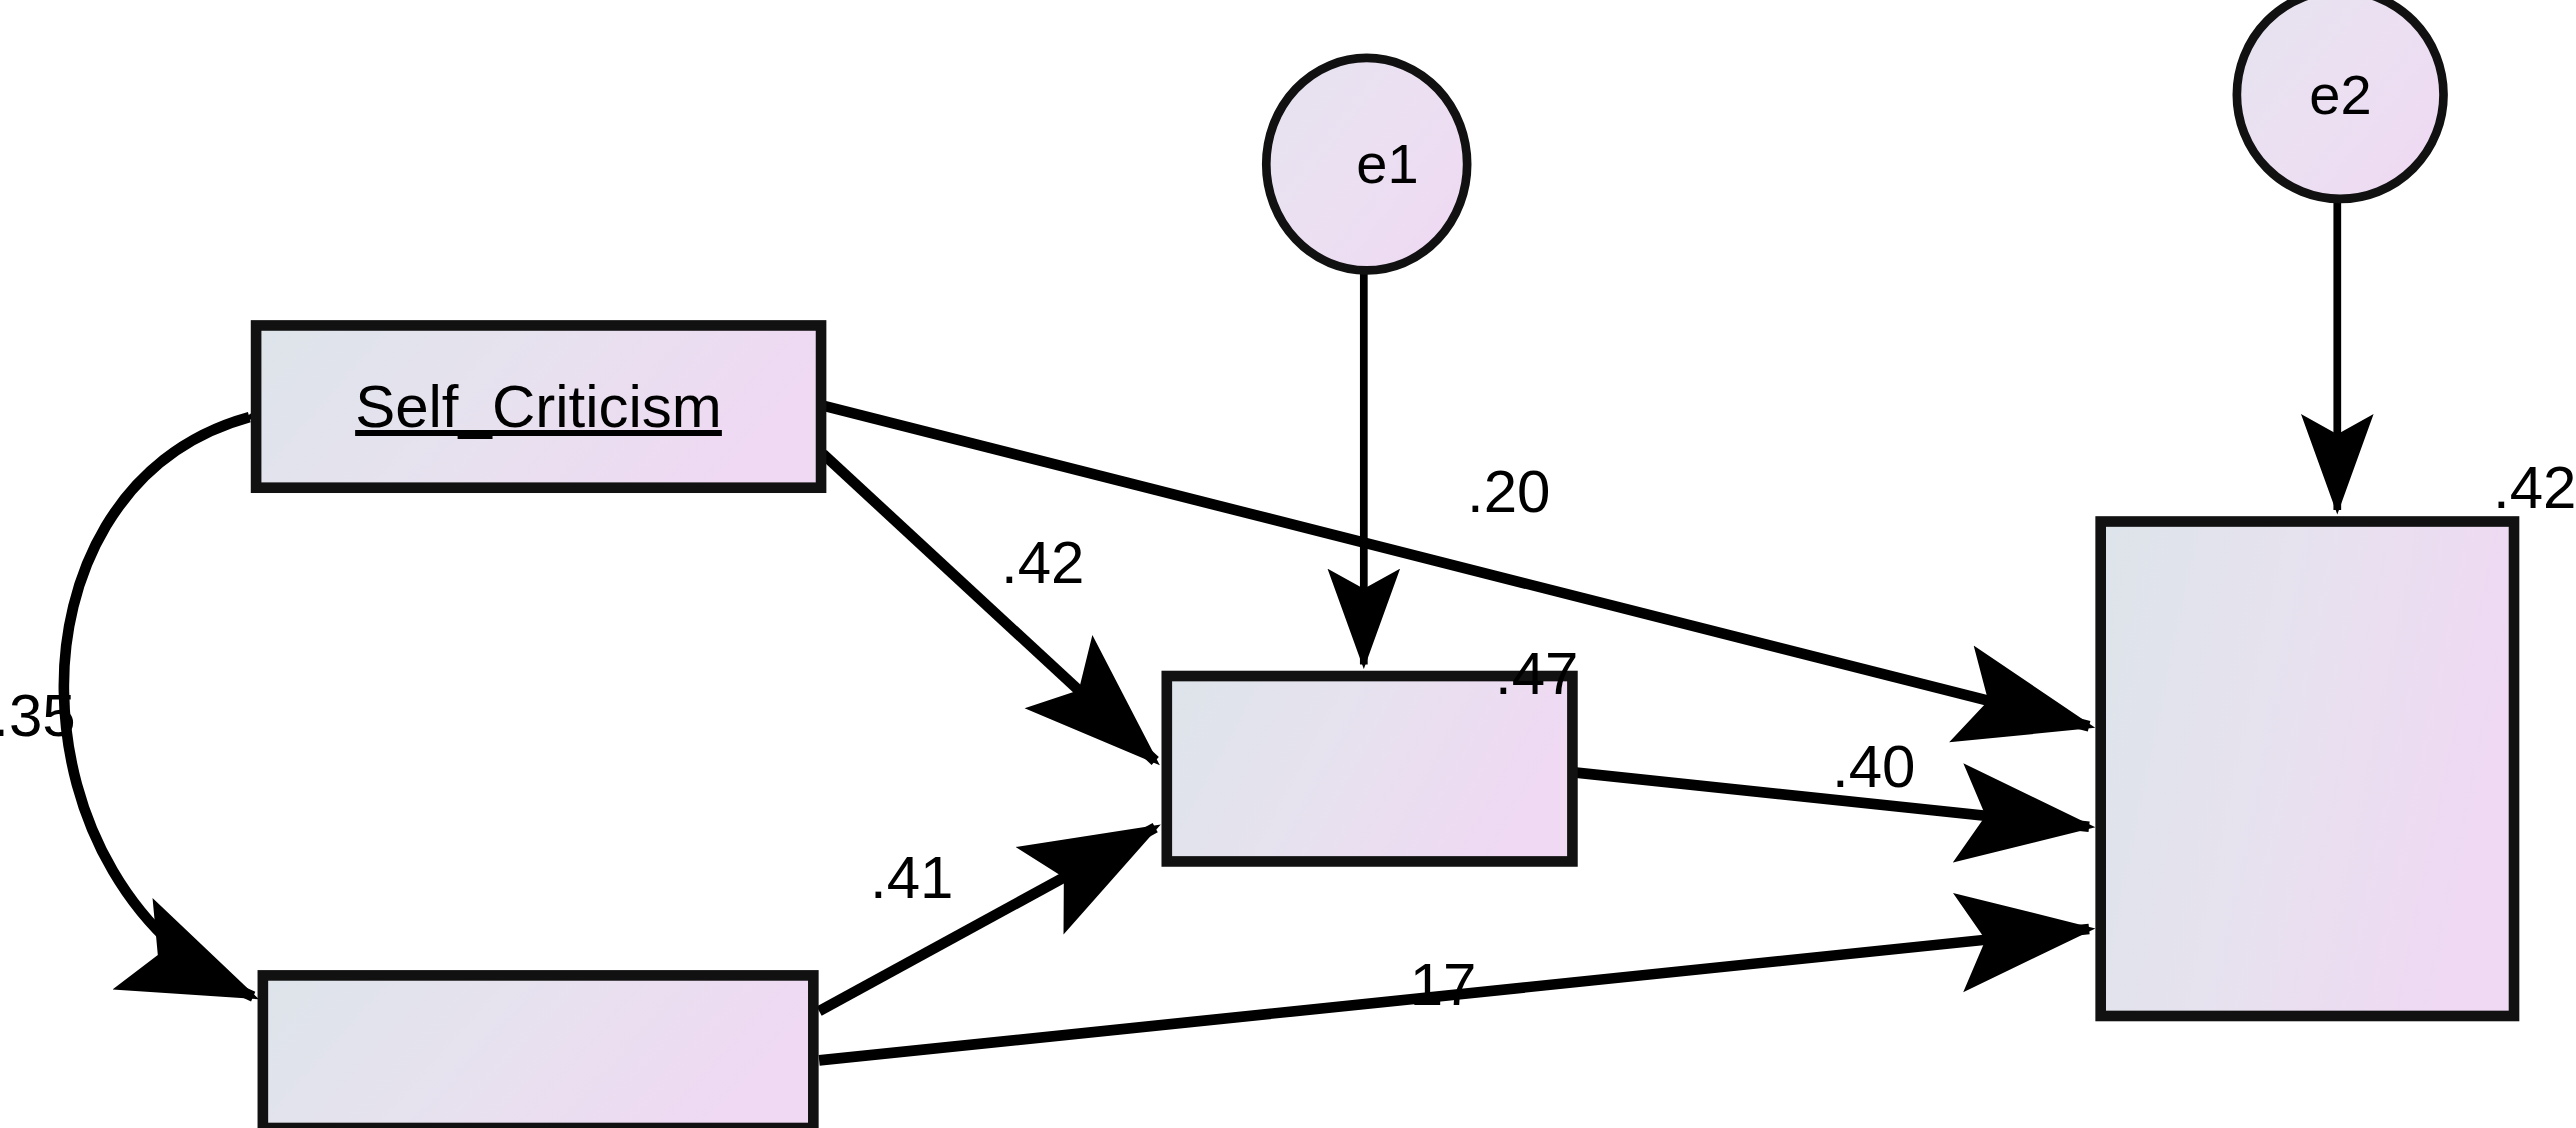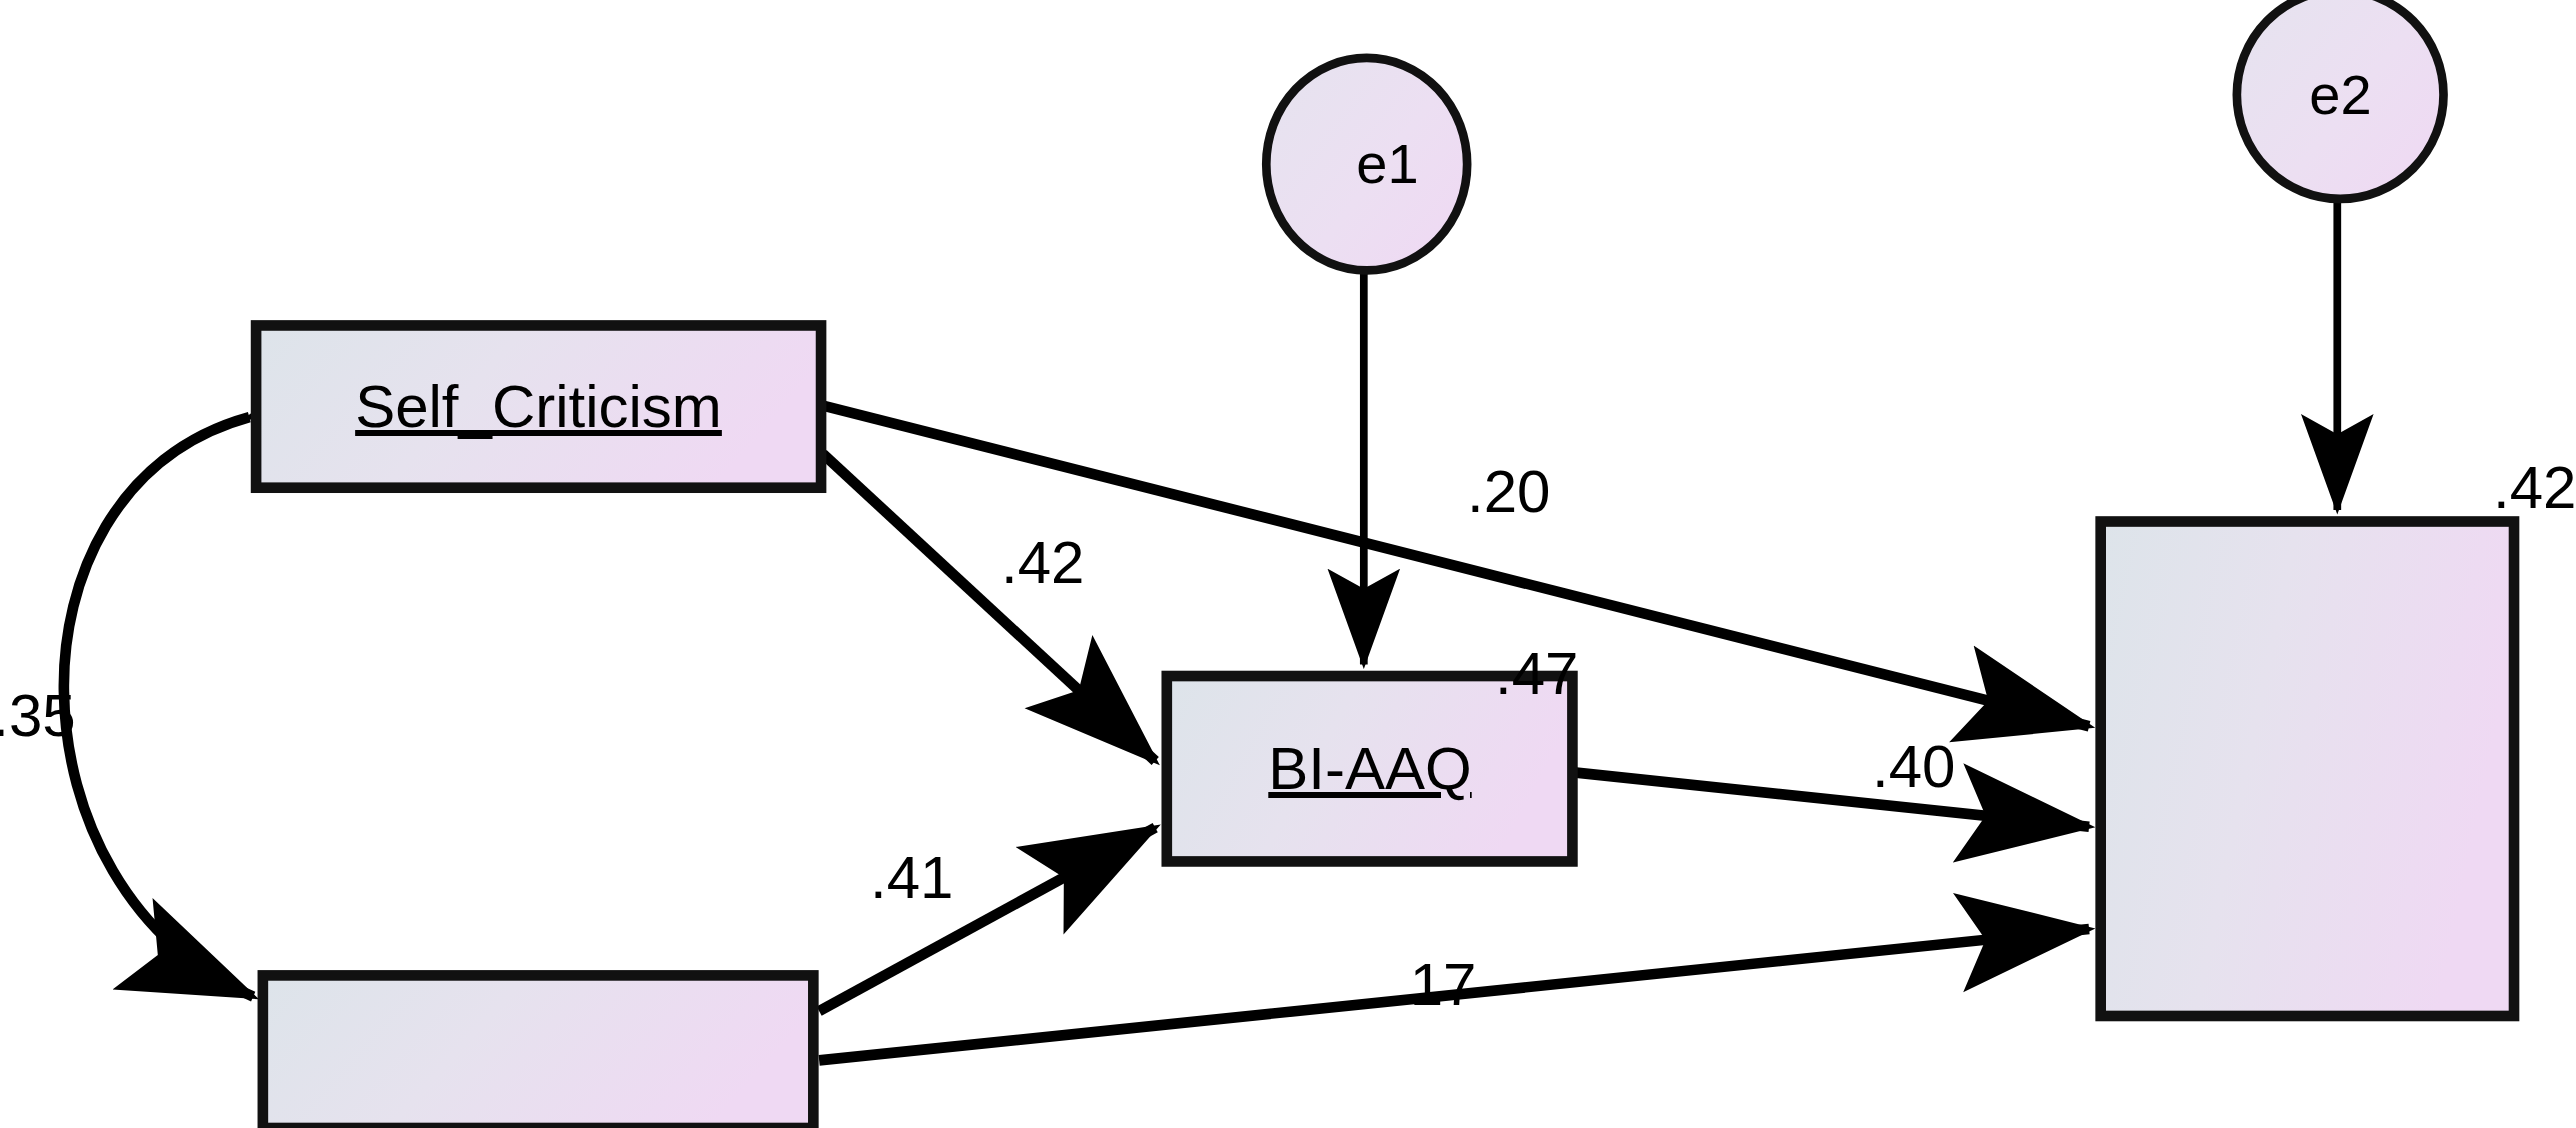--- a/index.html
+++ b/index.html
@@ -101,40 +101,37 @@
     <ellipse cx="1415" cy="170" rx="104" ry="110" fill="url(#ellipseGrad)" stroke="#111111" stroke-width="9"></ellipse>
 
     <ellipse cx="2423" cy="98" rx="107" ry="108" fill="url(#ellipseGrad)" stroke="#111111" stroke-width="9"></ellipse>
   </svg>
 
   <div class="node-label box-label" style="left:256px; top:326px; width:565px; height:162px; display:flex; align-items:center; justify-content:center;">
     <span>Self_Criticism</span>
   </div>
 
 
-  <div class="node-label box-label" style="left:1167px; top:676px; width:406px; height:185px; display:flex; align-items:center; justify-content:center;">
-    <span>BI-AAQ</span>
-  </div>
 
 
   <div class="node-label ellipse-label" style="left:1287px; top:58px; width:201px; height:212px; display:flex; align-items:center; justify-content:center;">
     <span>e1</span>
   </div>
 
   <div class="node-label ellipse-label" style="left:2237px; top:-9.7px; width:207px; height:209px; display:flex; align-items:center; justify-content:center;">
     <span>e2</span>
   </div>
 
   <div class="coef-label" style="left:1467px; top:462px;">.20</div>
 
   <div class="coef-label" style="left:1001px; top:533px;">.42</div>
 
   <div class="coef-label" style="left:870px; top:848px;">.41</div>
 
-  <div class="coef-label" style="left:1832px; top:737px;margin-left:40px;">.40</div>
+  <div class="coef-label" style="left:1832px; top:737px;">.40</div>
 
   <div class="coef-label" style="left:1393px; top:955px;">.17</div>
 
   <div class="coef-label" style="left:-7.7px; top:686px;">.35</div>
 
   <div class="coef-label" style="left:1495px; top:604px;margin-top:40px;">.47</div>
 
   <div class="coef-label" style="left:2493px; top:458px;">.42</div>
 
 </div>

